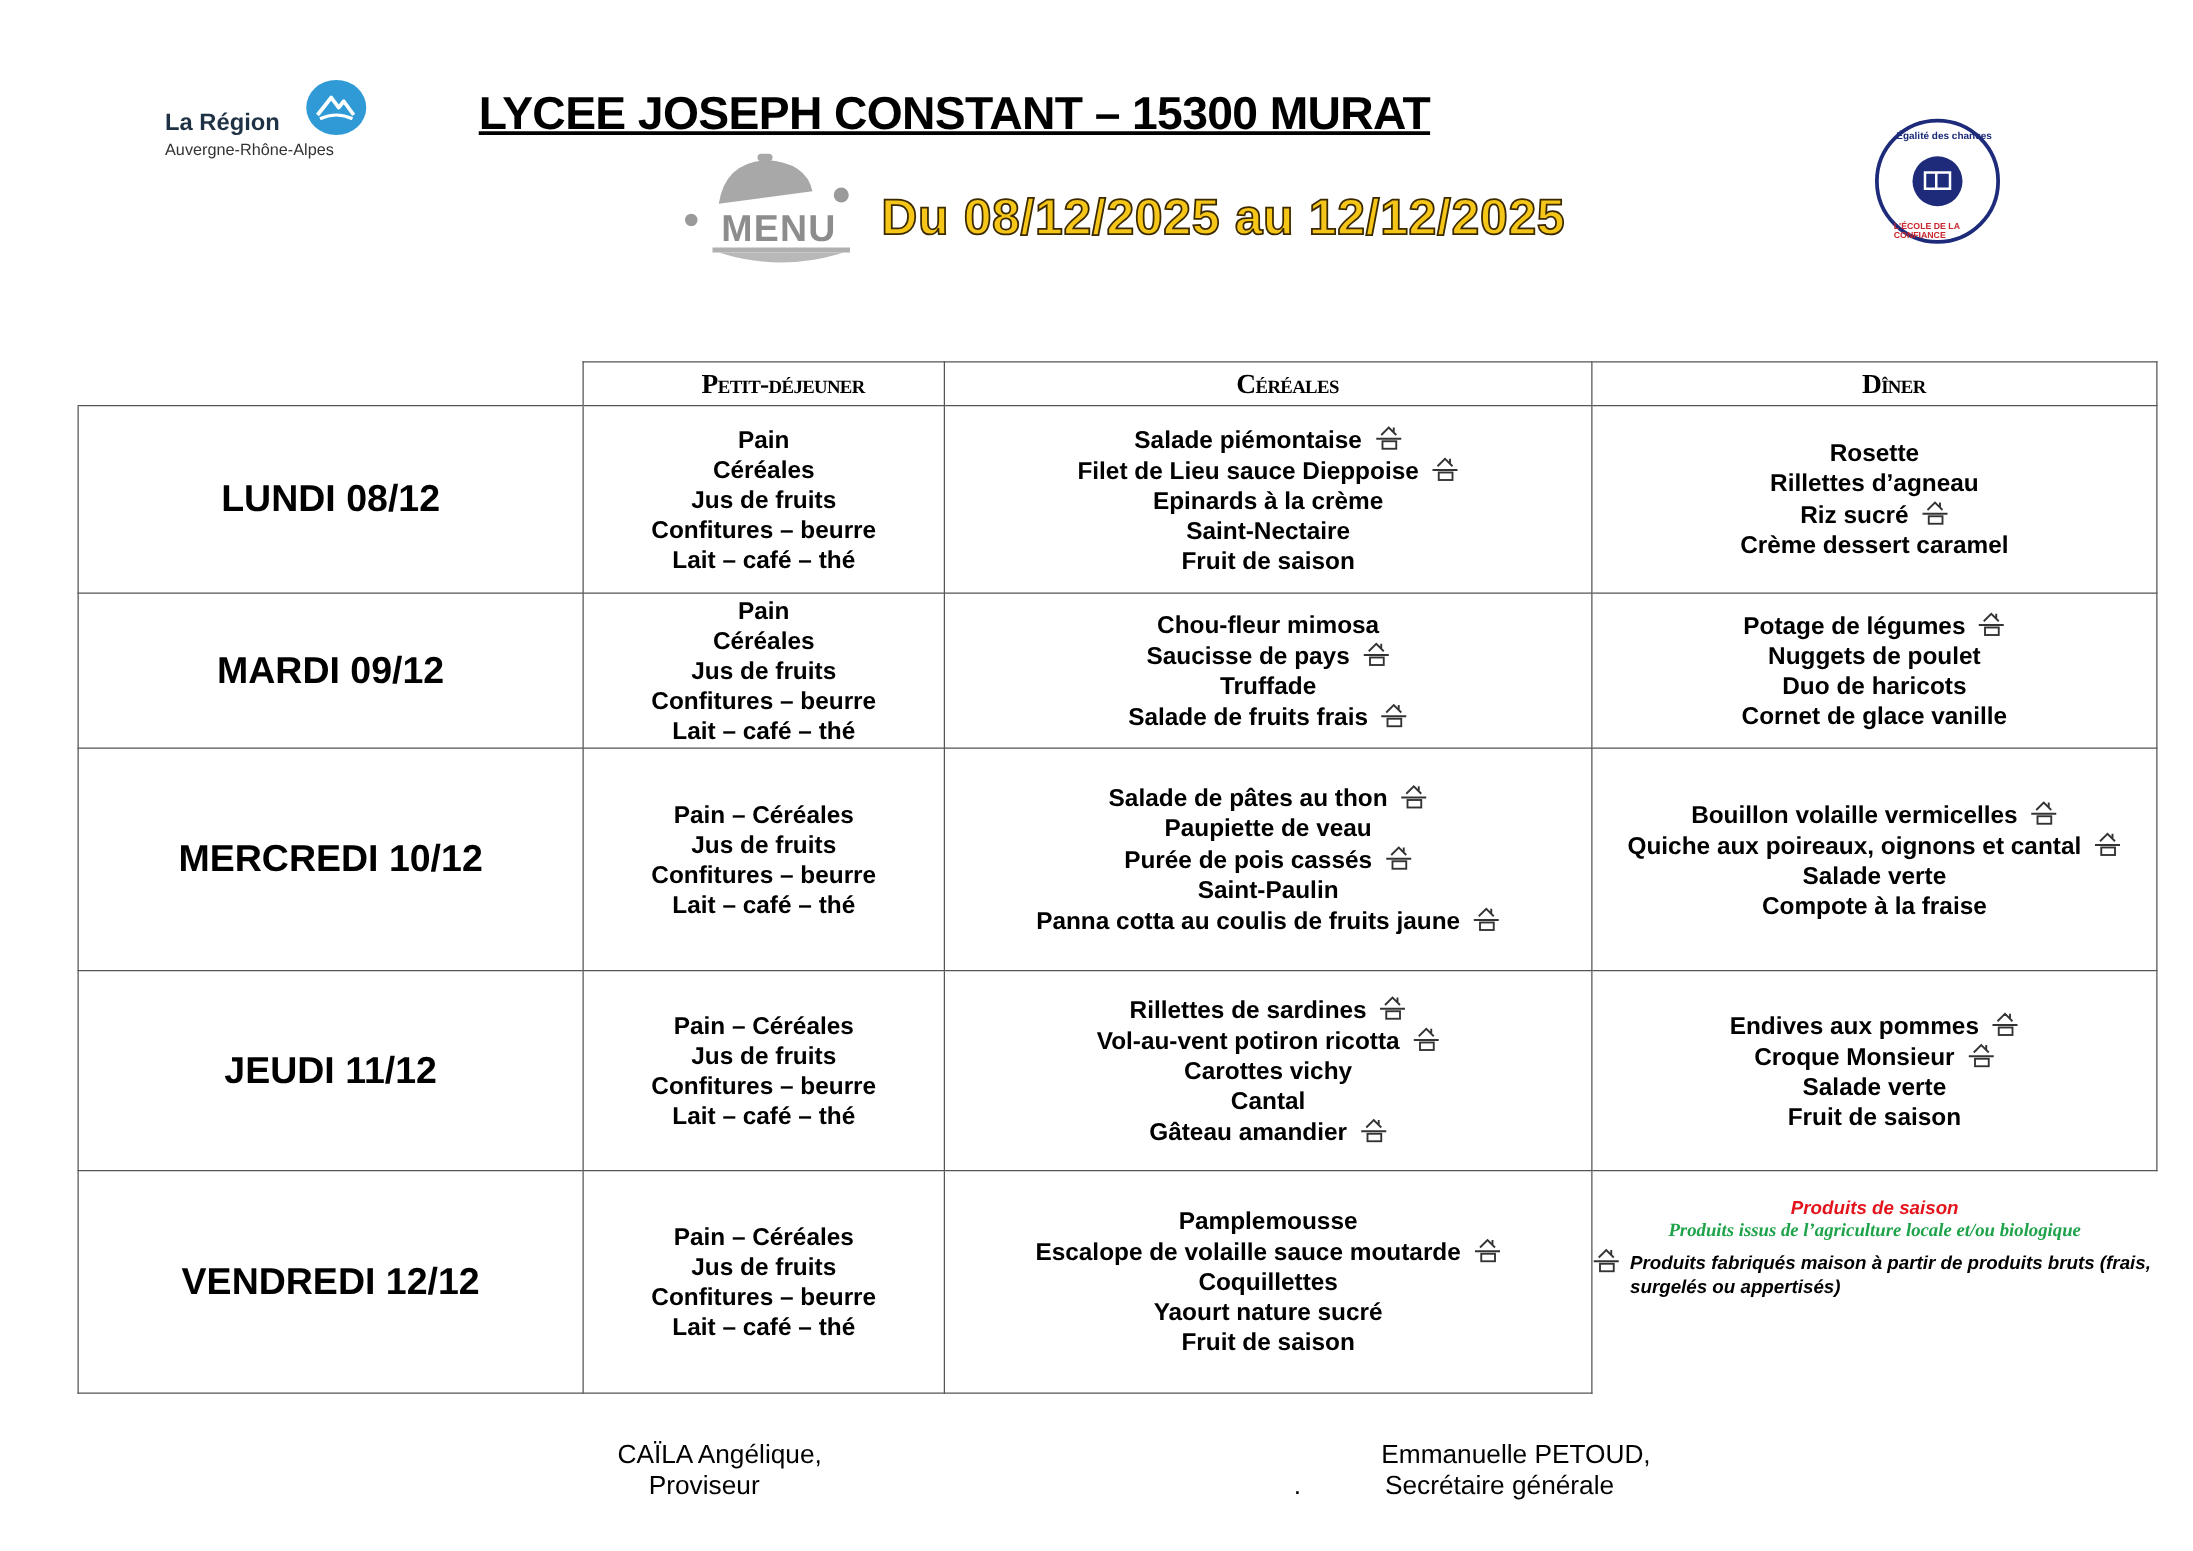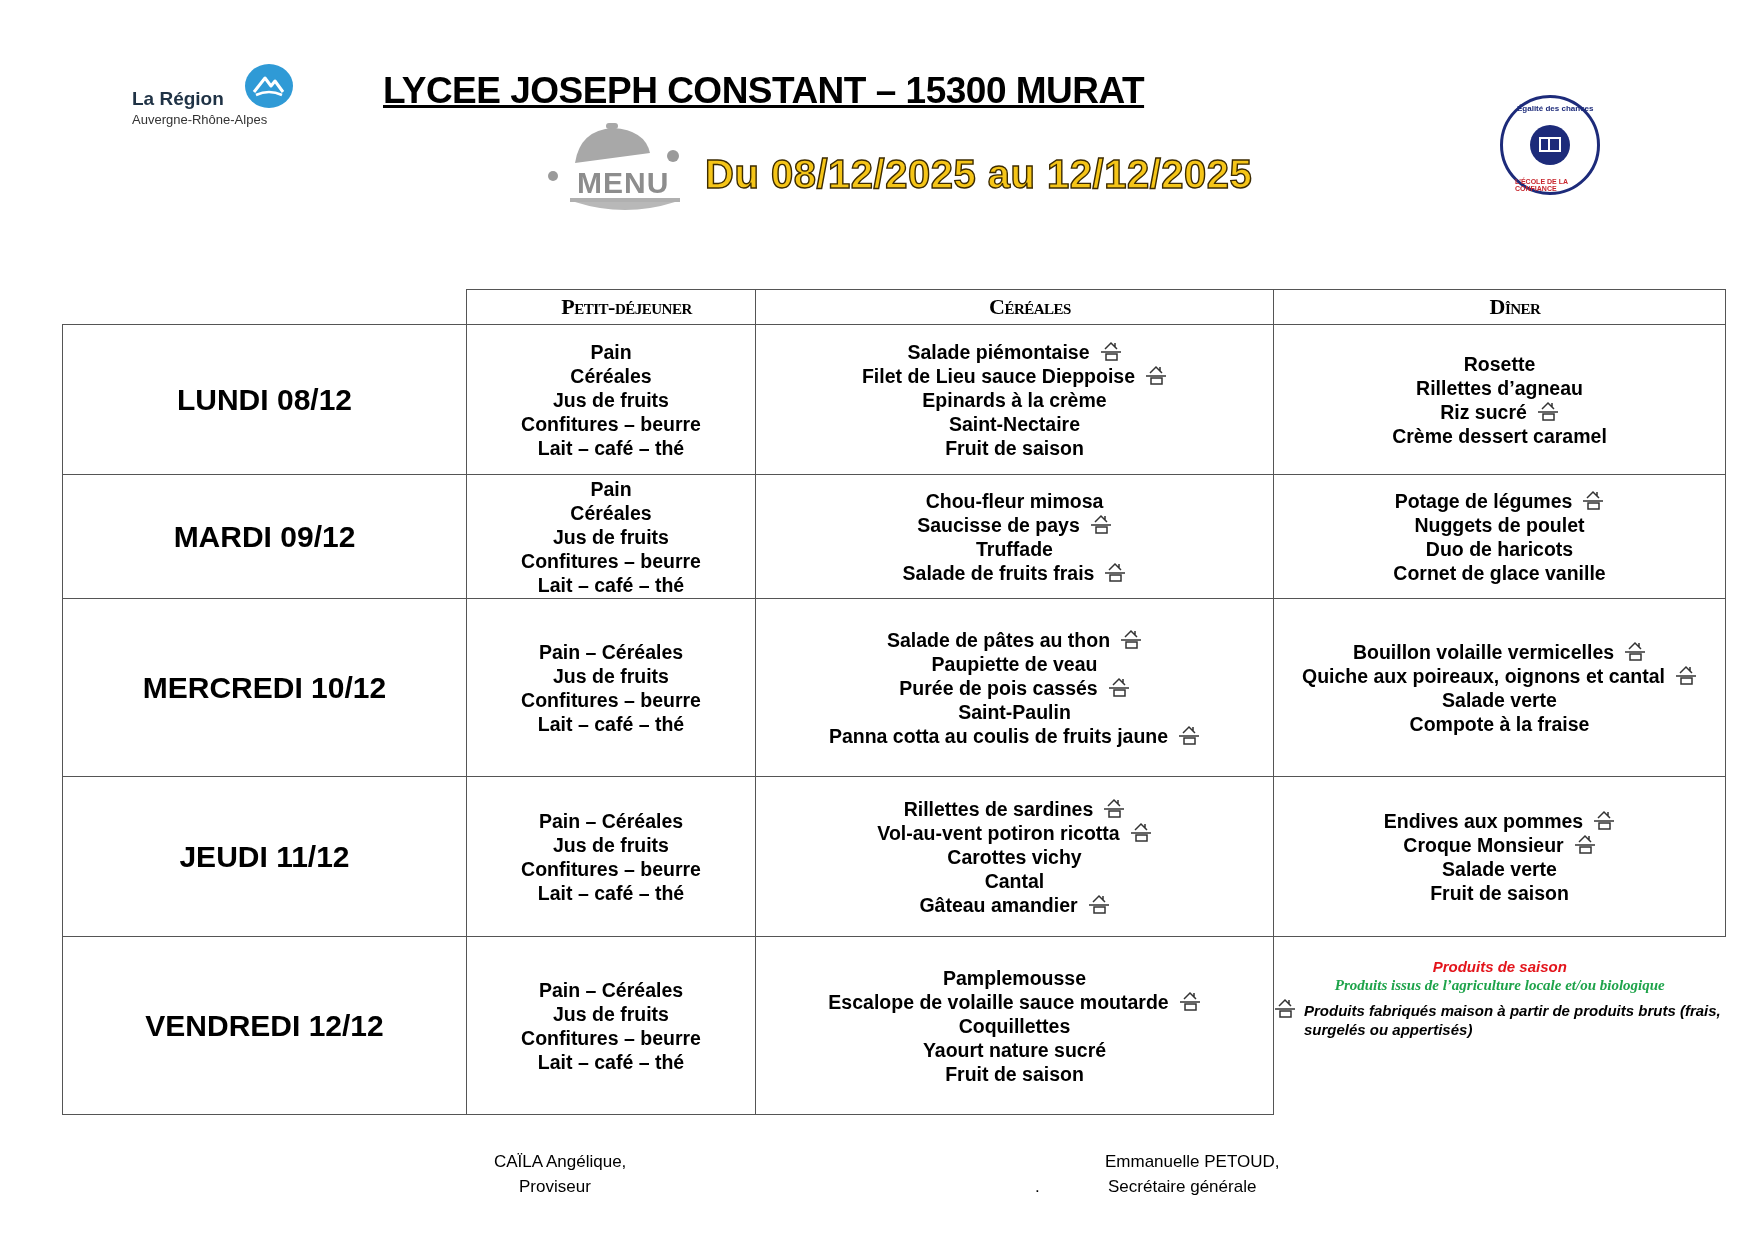--- a/index.html
+++ b/index.html
@@ -37,21 +37,21 @@
   .red { color:#000000; }
   .line { display:block; white-space:nowrap; }
   .hm { display:inline-block; width:22px; height:22px; vertical-align:-3px; margin-left:10px; }
 
   .legend-box { font-style:italic; font-weight:bold; font-size:15px; line-height:19px; text-align:center; }
   .legend-box .r { color:#e3141b; }
   .legend-box .g { color:#1ea34a; }
   .legend-box .k { color:#000; text-align:left; padding-left:30px; position:relative; }
   .legend-box .k .hm { position:absolute; left:0; top:-4px; margin:0; }
 
-  .sign { position:absolute; font-size:17px; }
+  .sign { position:absolute; font-size:21px; }
   .sign.italic { }
 </style>
 </head>
 <body>
 
 <div class="logo-region">
   <span class="name">La Région</span>
   <span class="sub">Auvergne-Rhône-Alpes</span>
   <span class="circle">
     <svg width="48" height="44" viewBox="0 0 48 44">

